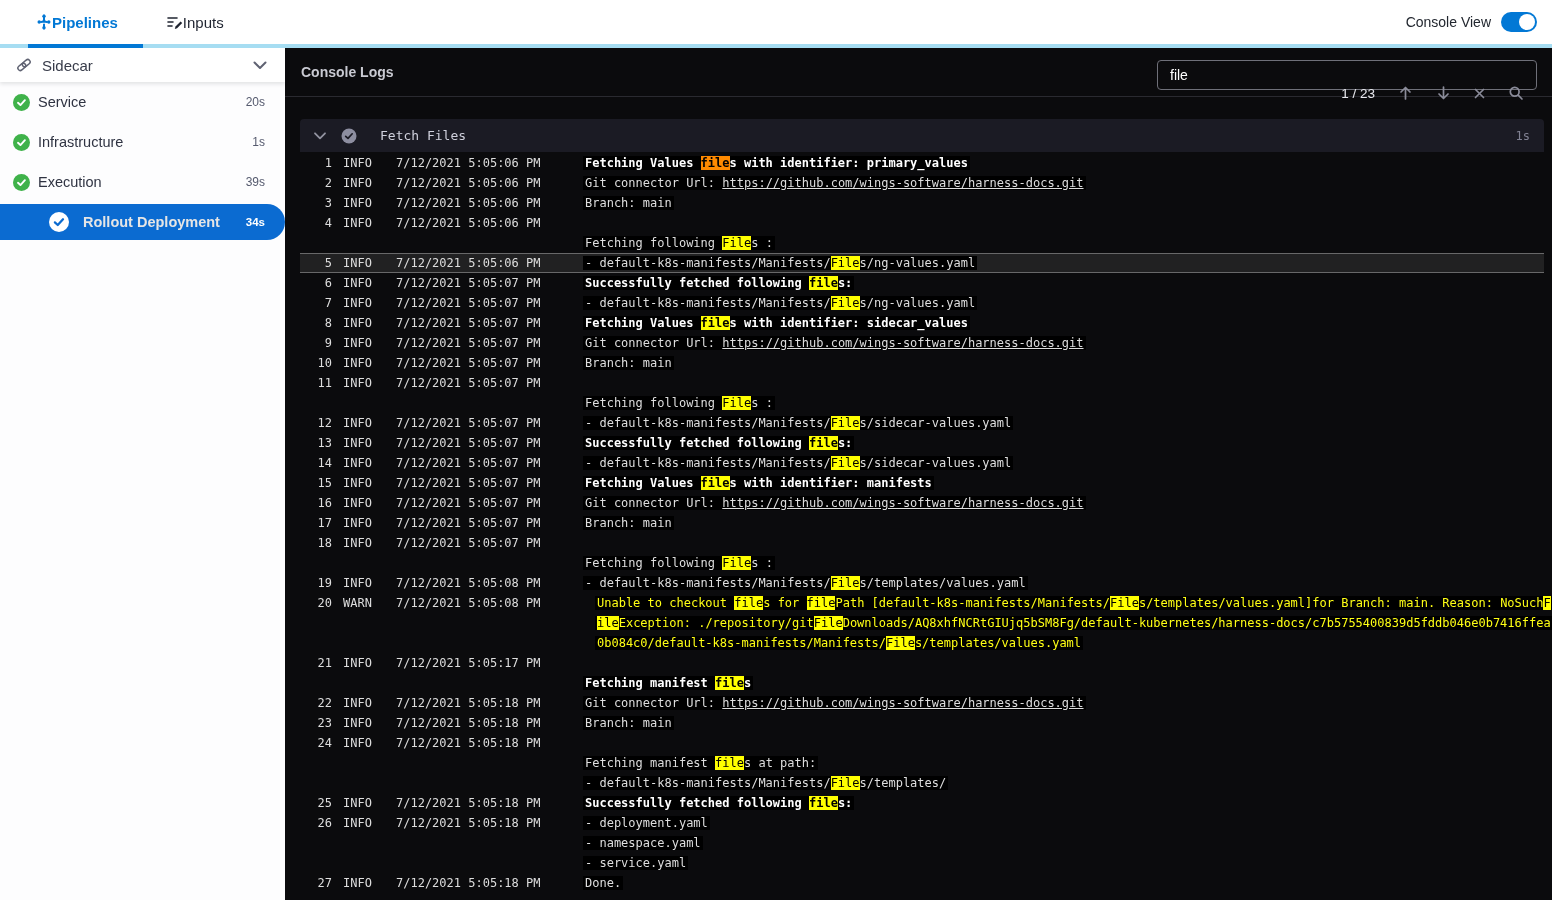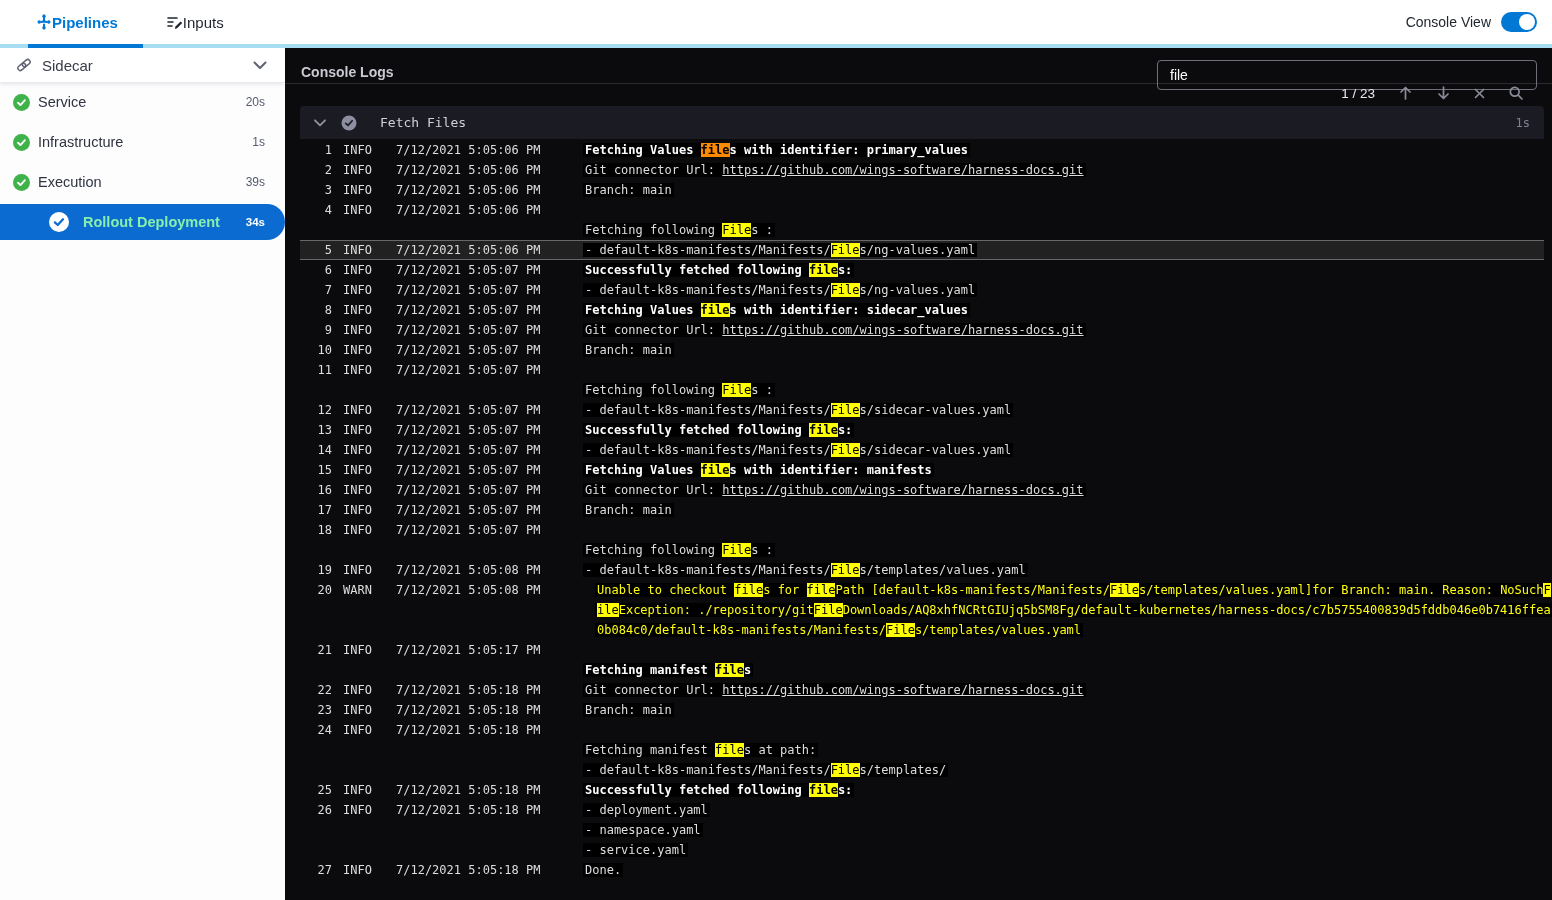--- a/index.html
+++ b/index.html
@@ -30,26 +30,26 @@
   .sb-items { padding-top:0; }
   .sb-item { height:40px; display:flex; align-items:center; padding:0 20px 0 13px; cursor:pointer; }
   .sb-item .ic { width:17px; height:17px; display:flex; color:#3fb24a; --chk:#fff; }
   .sb-item .ic svg { width:17px; height:17px; }
   .sb-item .lbl { margin-left:8px; font-size:14.5px; color:#2f3342; flex:1; }
   .sb-item .dur { font-size:12px; color:#555a6e; }
   .sb-item.indent { padding-left:49px; }
   .sb-item.selected { height:36px; margin:2px 0; border-radius:0 18px 18px 0; background:#0b6bd1; }
   .sb-item.selected .ic { color:#fff; --chk:#0b6bd1; width:20px; height:20px; }
   .sb-item.selected .ic svg { width:20px; height:20px; }
-  .sb-item.selected .lbl { color:#86efac; font-weight:600; margin-left:14px; }
+  .sb-item.selected .lbl { color:#e5e5e5; font-weight:600; margin-left:14px; }
   .sb-item.selected .dur { color:#fff; font-weight:600; font-size:11.5px; }
 
   
   .console { position:absolute; top:48px; left:285px; width:1267px; height:852px; background:#0b0b0d; }
-  .console-header { height:36px; border-bottom:1px solid #2a2a30; position:relative; }
+  .console-header { height:49px; border-bottom:1px solid #2a2a30; position:relative; }
   .console-title { position:absolute; left:16px; top:0; line-height:49px; font-size:14px; font-weight:700; color:#c9cad2; }
   .searchbox { position:absolute; right:15px; top:12px; width:380px; height:30px; border:1px solid #6f7079;
     border-radius:4px; display:flex; align-items:center; padding:0 12px; background:transparent; }
   .searchbox input { flex:1; background:transparent; border:none; outline:none; color:#fff; font-size:14px;
     font-family:"Liberation Sans", sans-serif; min-width:0; }
   .search-ctrls { display:flex; align-items:center; gap:23px; color:#8b8c9a;margin-top:36px; }
   .search-counter { color:#e8e9ee; font-size:13.5px; white-space:pre; }
   .s-ic { display:flex; cursor:pointer; }
 
   

